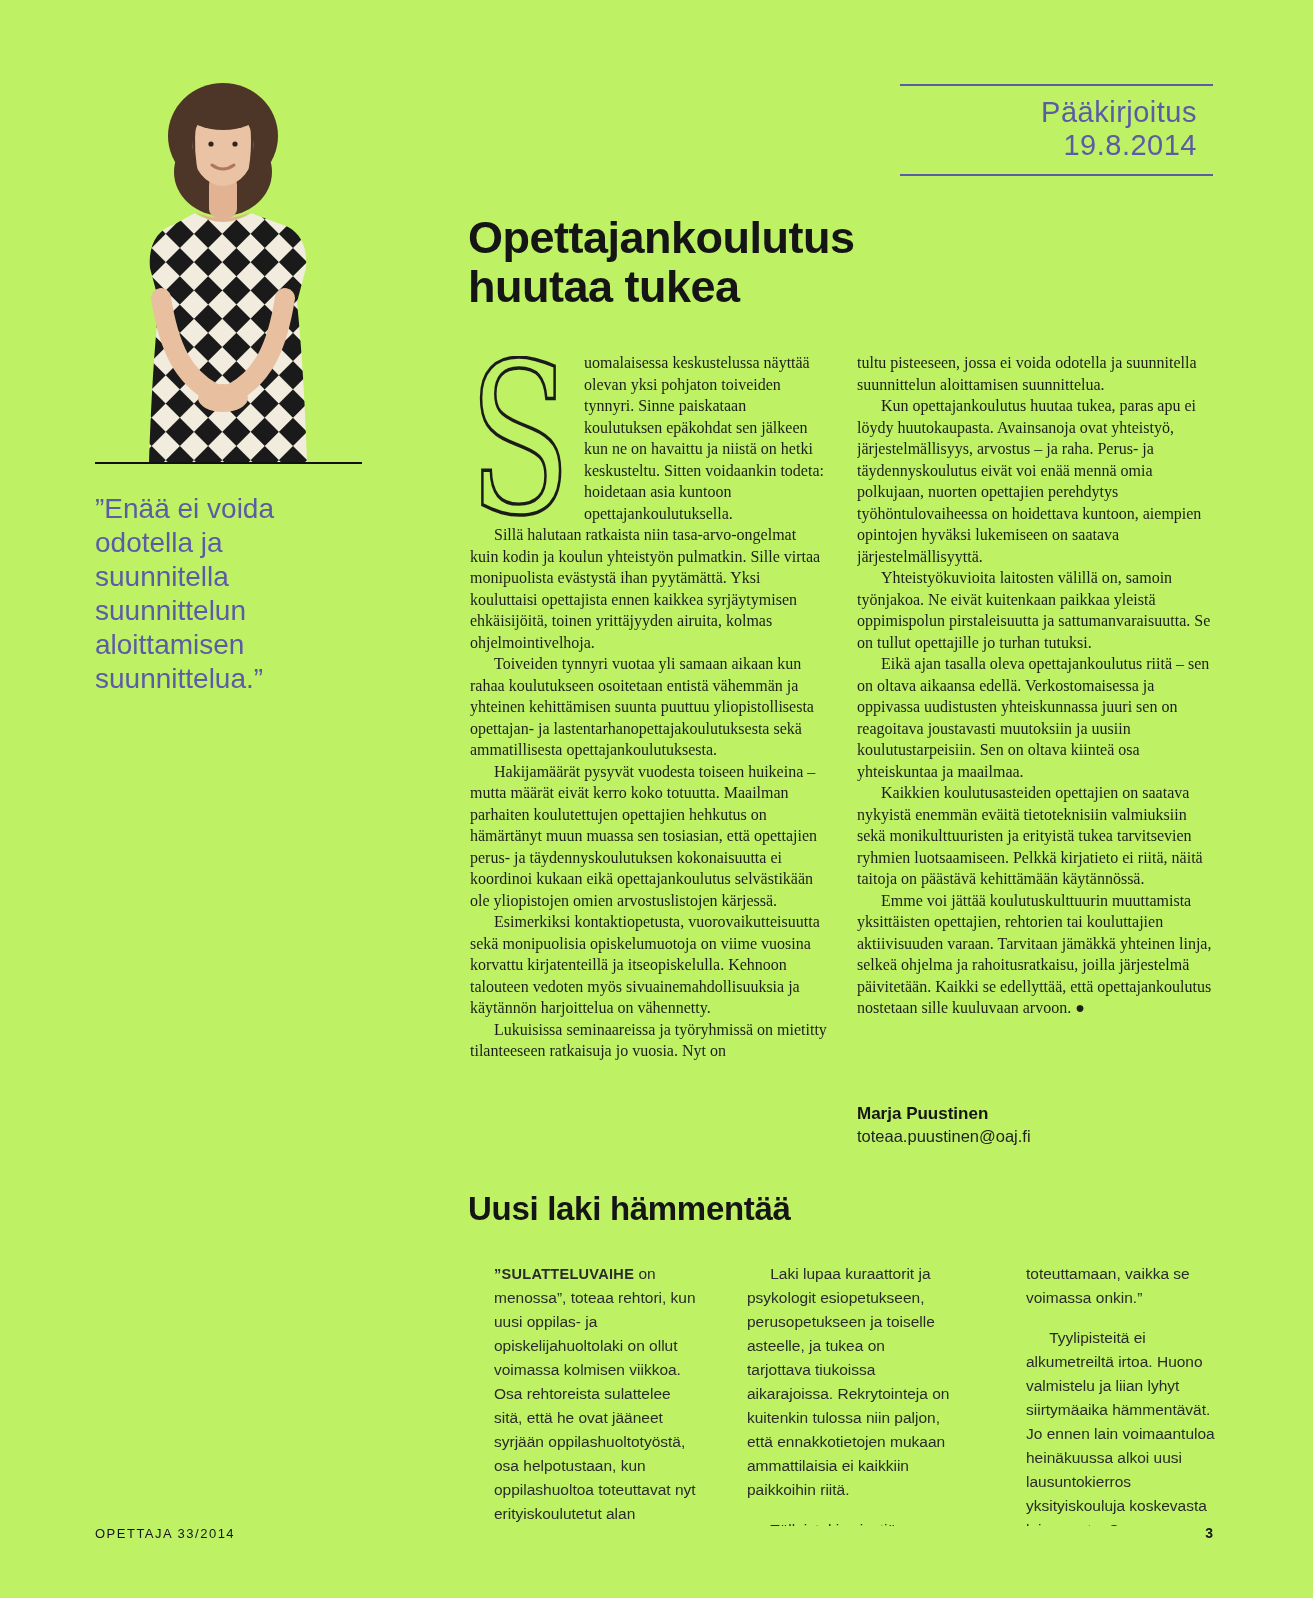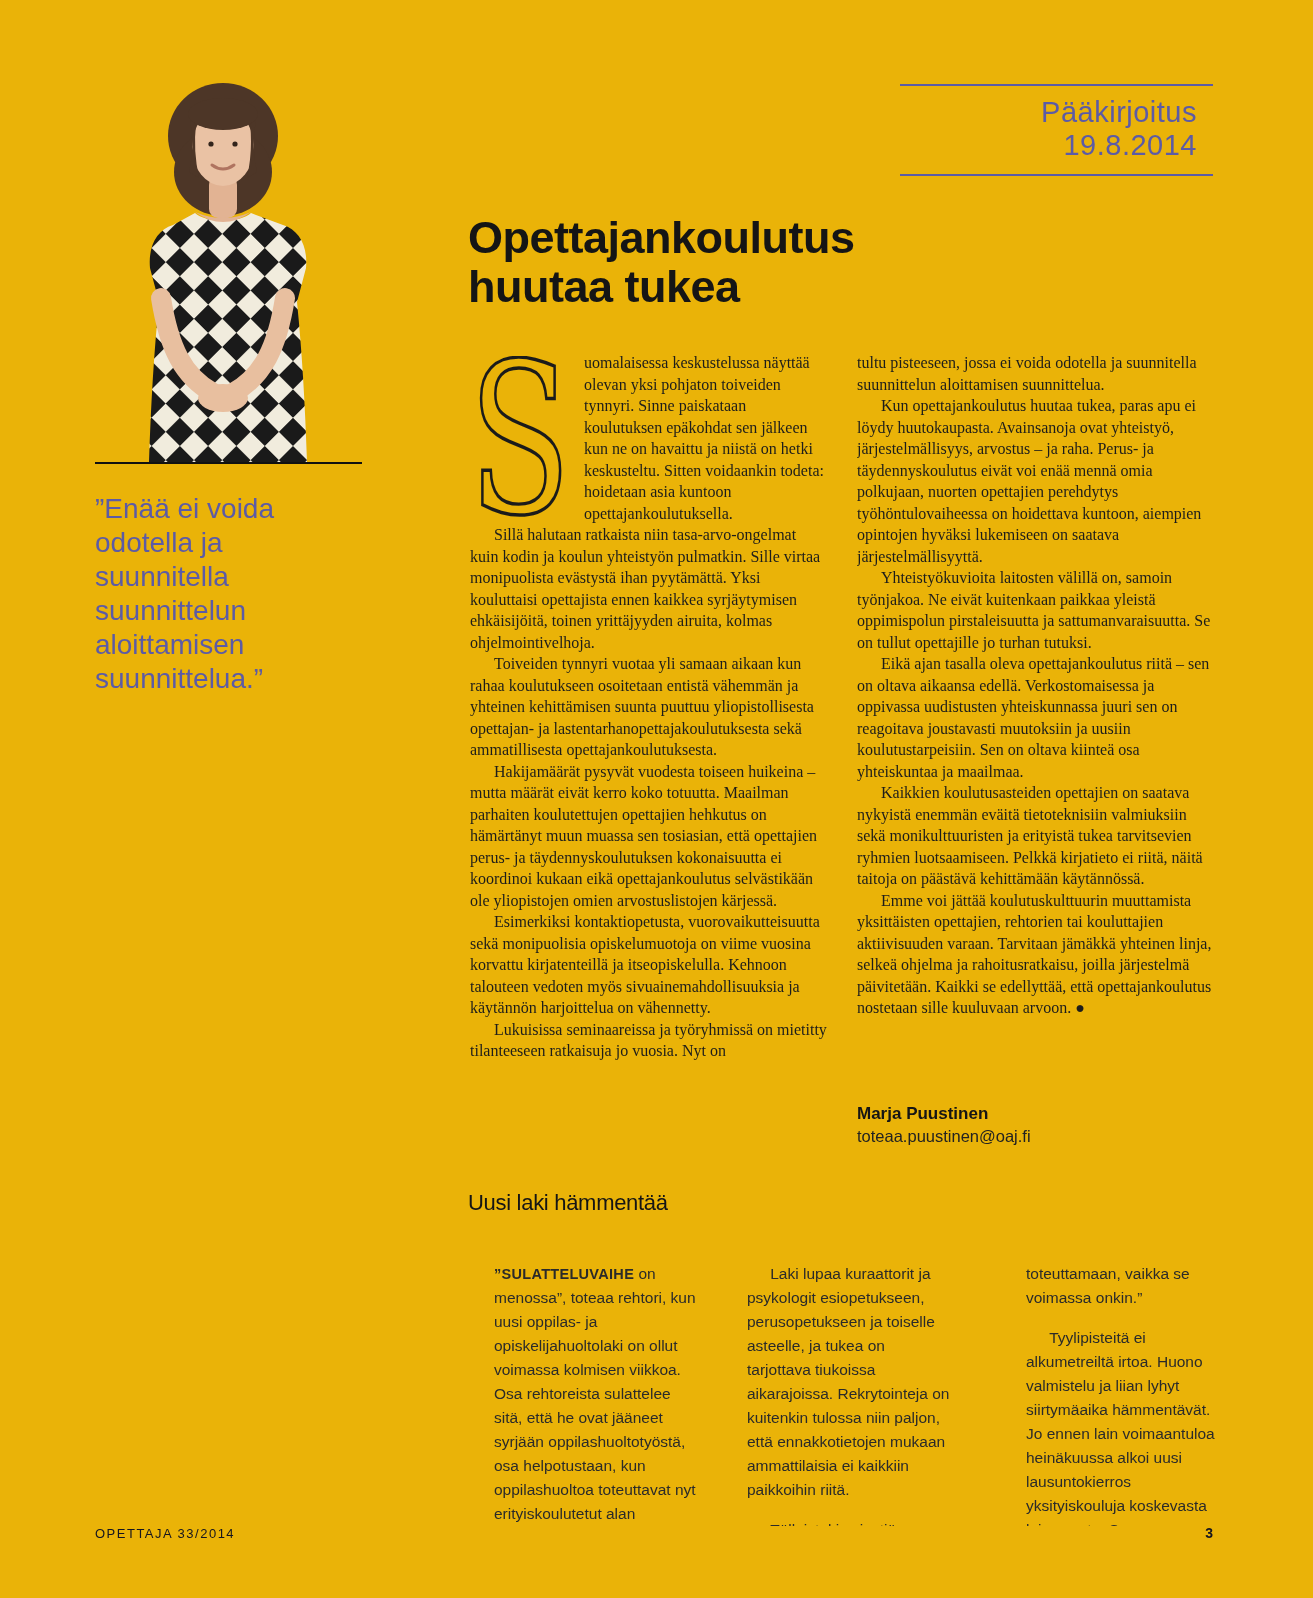--- a/index.html
+++ b/index.html
@@ -1,17 +1,17 @@
 <!DOCTYPE html>
 <html lang="fi"><head>
 <meta charset="utf-8">
 <style>
   html,body{margin:0;padding:0;background:#ffffff;}
   .page{
-    position:relative;width:1313px;height:1598px;background:#eab308;
+    position:relative;width:1313px;height:1598px;background:#bef264;
     font-family:"Liberation Sans",sans-serif;overflow:hidden;
     --accent:#5c5ba6;
   }
   
   .kicker{
     position:absolute;left:900px;right:100px;top:84px;
     border-top:2px solid var(--accent);border-bottom:2px solid var(--accent);
     padding:10px 16px 12px 0;text-align:right;
   }
   .kicker span{
@@ -38,21 +38,21 @@
   .col p{margin:0;}
   .col p.ind{text-indent:1.5em;}
   .dropcap{float:left;margin:4px 14px 2px 0;}
   
   .byline{position:absolute;left:857px;top:1104px;}
   .byline .name{font-size:17px;font-weight:700;color:#151515;margin:0 0 3px 0;}
   .byline .mail{font-size:16.5px;color:#222;margin:0;}
   
   .sub-head{
     position:absolute;left:468px;top:1190px;
-    font-size:22px;font-weight:400;color:#151515;letter-spacing:-0.3px;
+    font-size:33px;font-weight:700;color:#151515;letter-spacing:-0.3px;
   }
   .sub-col{position:absolute;top:1246px;width:235px;max-height:280px;overflow:hidden;
     font-size:15.5px;line-height:24px;color:#2a2a2a;}
   .sub-col-1{left:478px;}
   .sub-col-2{left:731px;}
   .sub-col-3{left:1010px;}
   .sub-col p{margin:16px;}
   .sub-col p.ind{text-indent:1.5em;}
   .sub-col strong.lead{font-size:14.5px;letter-spacing:.3px;}
   

